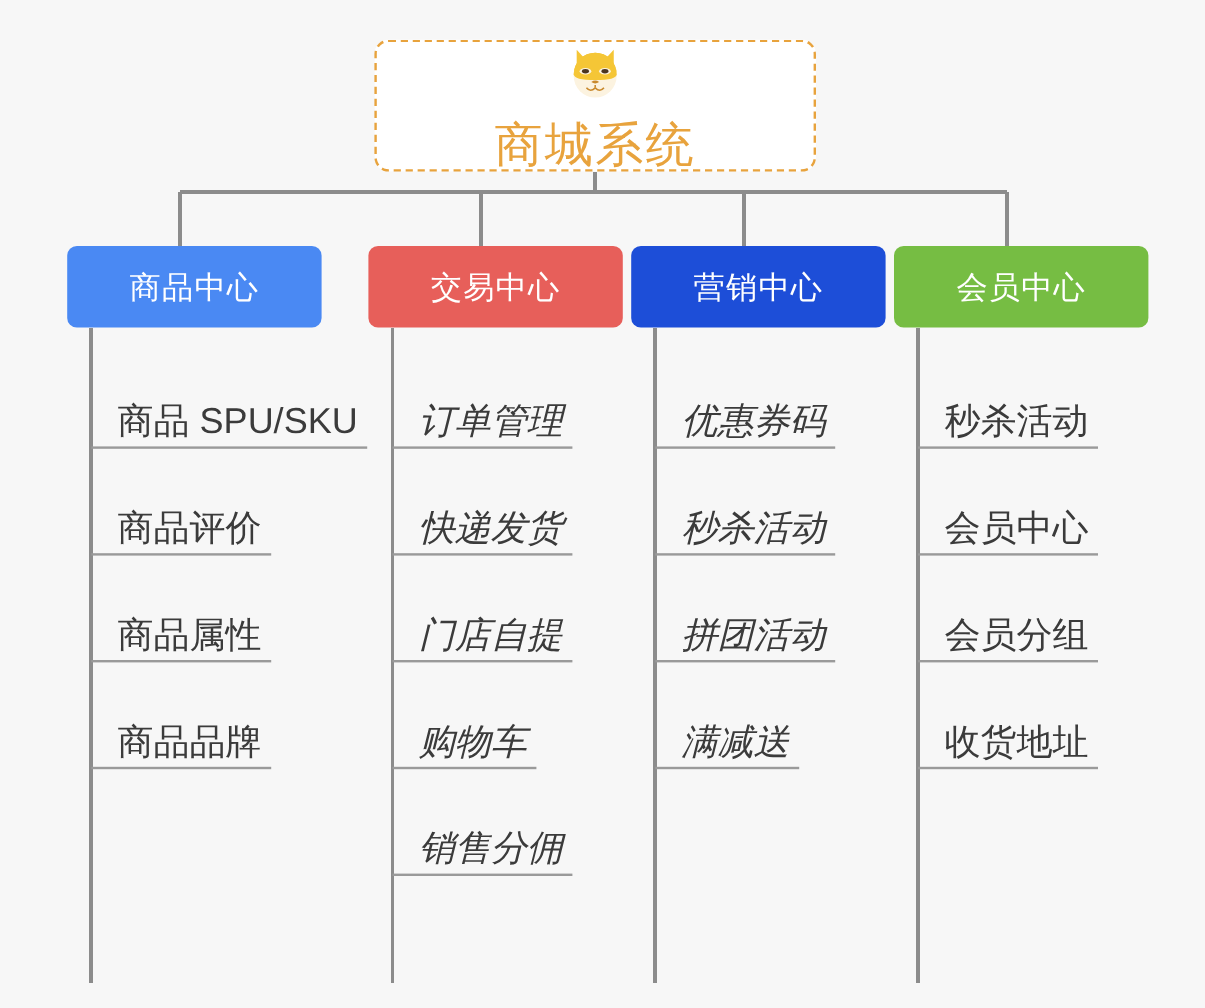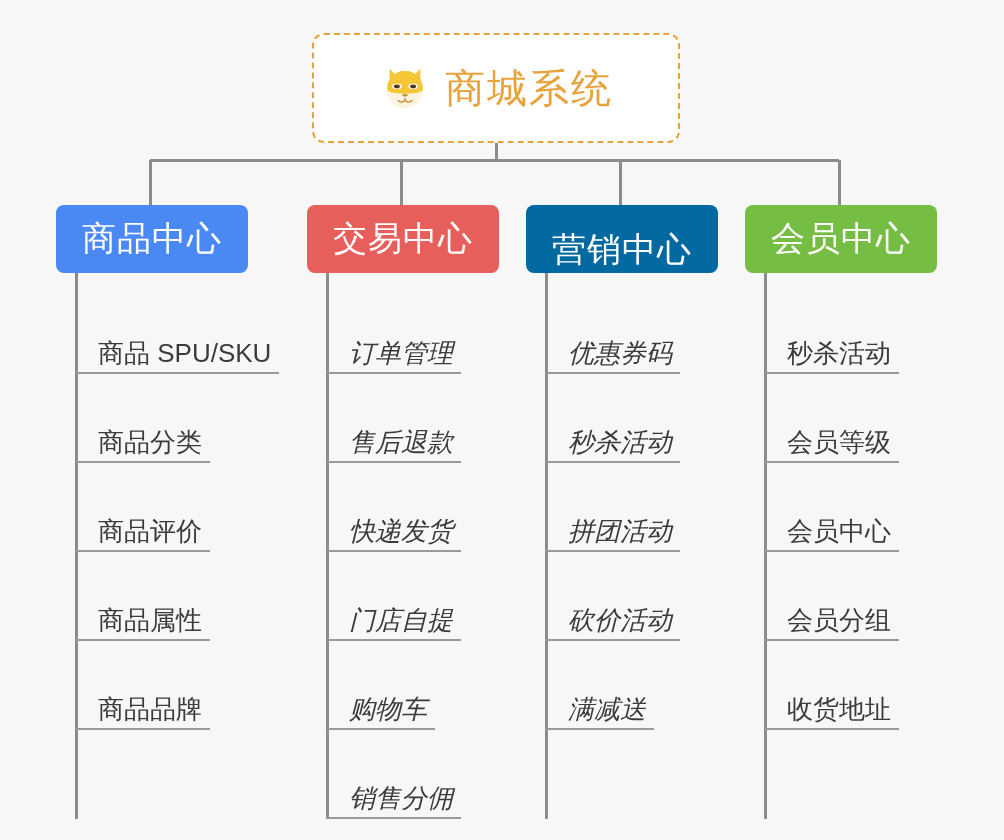--- a/index.html
+++ b/index.html
@@ -35,66 +35,67 @@
     top: 33px;
     width: 368px;
     height: 110px;
     background: #ffffff;
     border: 2px dashed #e8a33d;
     border-radius: 12px;
     display: flex;
     align-items: center;
     justify-content: center;
     gap: 14px;
+    flex-direction: column;
   }
   .root-emoji {
     width: 52px;
     height: 52px;
     flex: 0 0 auto;
     display: block;
   }
   .root-title {
     font-size: 40px;
     color: #e8a33d;
     letter-spacing: 2px;
     line-height: 1;
     white-space: nowrap;
   }
 
   
   .cat-header {
     position: absolute;
     top: 205px;
-    width: 192px;
+    width: 212px;
     height: 68px;
     border-radius: 8px;
     display: flex;
     align-items: center;
     justify-content: center;
     color: #ffffff;
-    font-size: 34px;
+    font-size: 26px;
     letter-spacing: 1px;
     white-space: nowrap;
   }
 
   
   .leaf-col {
     position: absolute;
     top: 285px;
     width: 240px;
   }
   .leaf-item {
     position: relative;
     height: 89px;
     display: flex;
     align-items: flex-end;
     padding-left: 42px;
   }
   .leaf-label {
-    font-size: 26px;
+    font-size: 30px;
     color: #3b3b3b;
     white-space: nowrap;
     line-height: 1.15;
     padding-bottom: 3px;
     border-bottom: 2px solid #9a9a9a;
     
     padding-right: 8px;
     margin-left: -22px;
     padding-left: 22px;
   }
@@ -138,86 +139,74 @@
 
   <div id="columns-host">
       <div class="cat-header" style="left: 56px; background: rgb(74, 137, 243);">
         <span>商品中心</span>
       </div>
       <div class="leaf-col" style="left: 56px;">
         <div class="leaf-item">
           <span class="leaf-label">商品 SPU/SKU</span>
         </div>
         <div class="leaf-item">
-          <span class="leaf-label">商品分类</span>
-        </div>
-        <div class="leaf-item">
           <span class="leaf-label">商品评价</span>
         </div>
         <div class="leaf-item">
           <span class="leaf-label">商品属性</span>
         </div>
         <div class="leaf-item">
           <span class="leaf-label">商品品牌</span>
         </div>
       </div>
       <div class="cat-header" style="left: 307px; background: rgb(231, 95, 90);">
         <span>交易中心</span>
       </div>
       <div class="leaf-col" style="left: 307px; font-style: italic;">
         <div class="leaf-item">
           <span class="leaf-label">订单管理</span>
         </div>
         <div class="leaf-item">
-          <span class="leaf-label">售后退款</span>
-        </div>
-        <div class="leaf-item">
           <span class="leaf-label">快递发货</span>
         </div>
         <div class="leaf-item">
           <span class="leaf-label">门店自提</span>
         </div>
         <div class="leaf-item">
           <span class="leaf-label">购物车</span>
         </div>
         <div class="leaf-item">
           <span class="leaf-label">销售分佣</span>
         </div>
       </div>
-      <div class="cat-header" style="left: 526px; background: #0369a1; align-items: flex-end;">
+      <div class="cat-header" style="left: 526px; background: #1d4ed8;">
         <span>营销中心</span>
       </div>
       <div class="leaf-col" style="left: 526px; font-style: italic;">
         <div class="leaf-item">
           <span class="leaf-label">优惠券码</span>
         </div>
         <div class="leaf-item">
           <span class="leaf-label">秒杀活动</span>
         </div>
         <div class="leaf-item">
           <span class="leaf-label">拼团活动</span>
-        </div>
-        <div class="leaf-item">
-          <span class="leaf-label">砍价活动</span>
         </div>
         <div class="leaf-item">
           <span class="leaf-label">满减送</span>
         </div>
       </div>
       <div class="cat-header" style="left: 745px; background: rgb(118, 189, 67);">
         <span>会员中心</span>
       </div>
       <div class="leaf-col" style="left: 745px;">
         <div class="leaf-item">
           <span class="leaf-label">秒杀活动</span>
         </div>
         <div class="leaf-item">
-          <span class="leaf-label">会员等级</span>
-        </div>
-        <div class="leaf-item">
           <span class="leaf-label">会员中心</span>
         </div>
         <div class="leaf-item">
           <span class="leaf-label">会员分组</span>
         </div>
         <div class="leaf-item">
           <span class="leaf-label">收货地址</span>
         </div>
       </div>
     </div>

